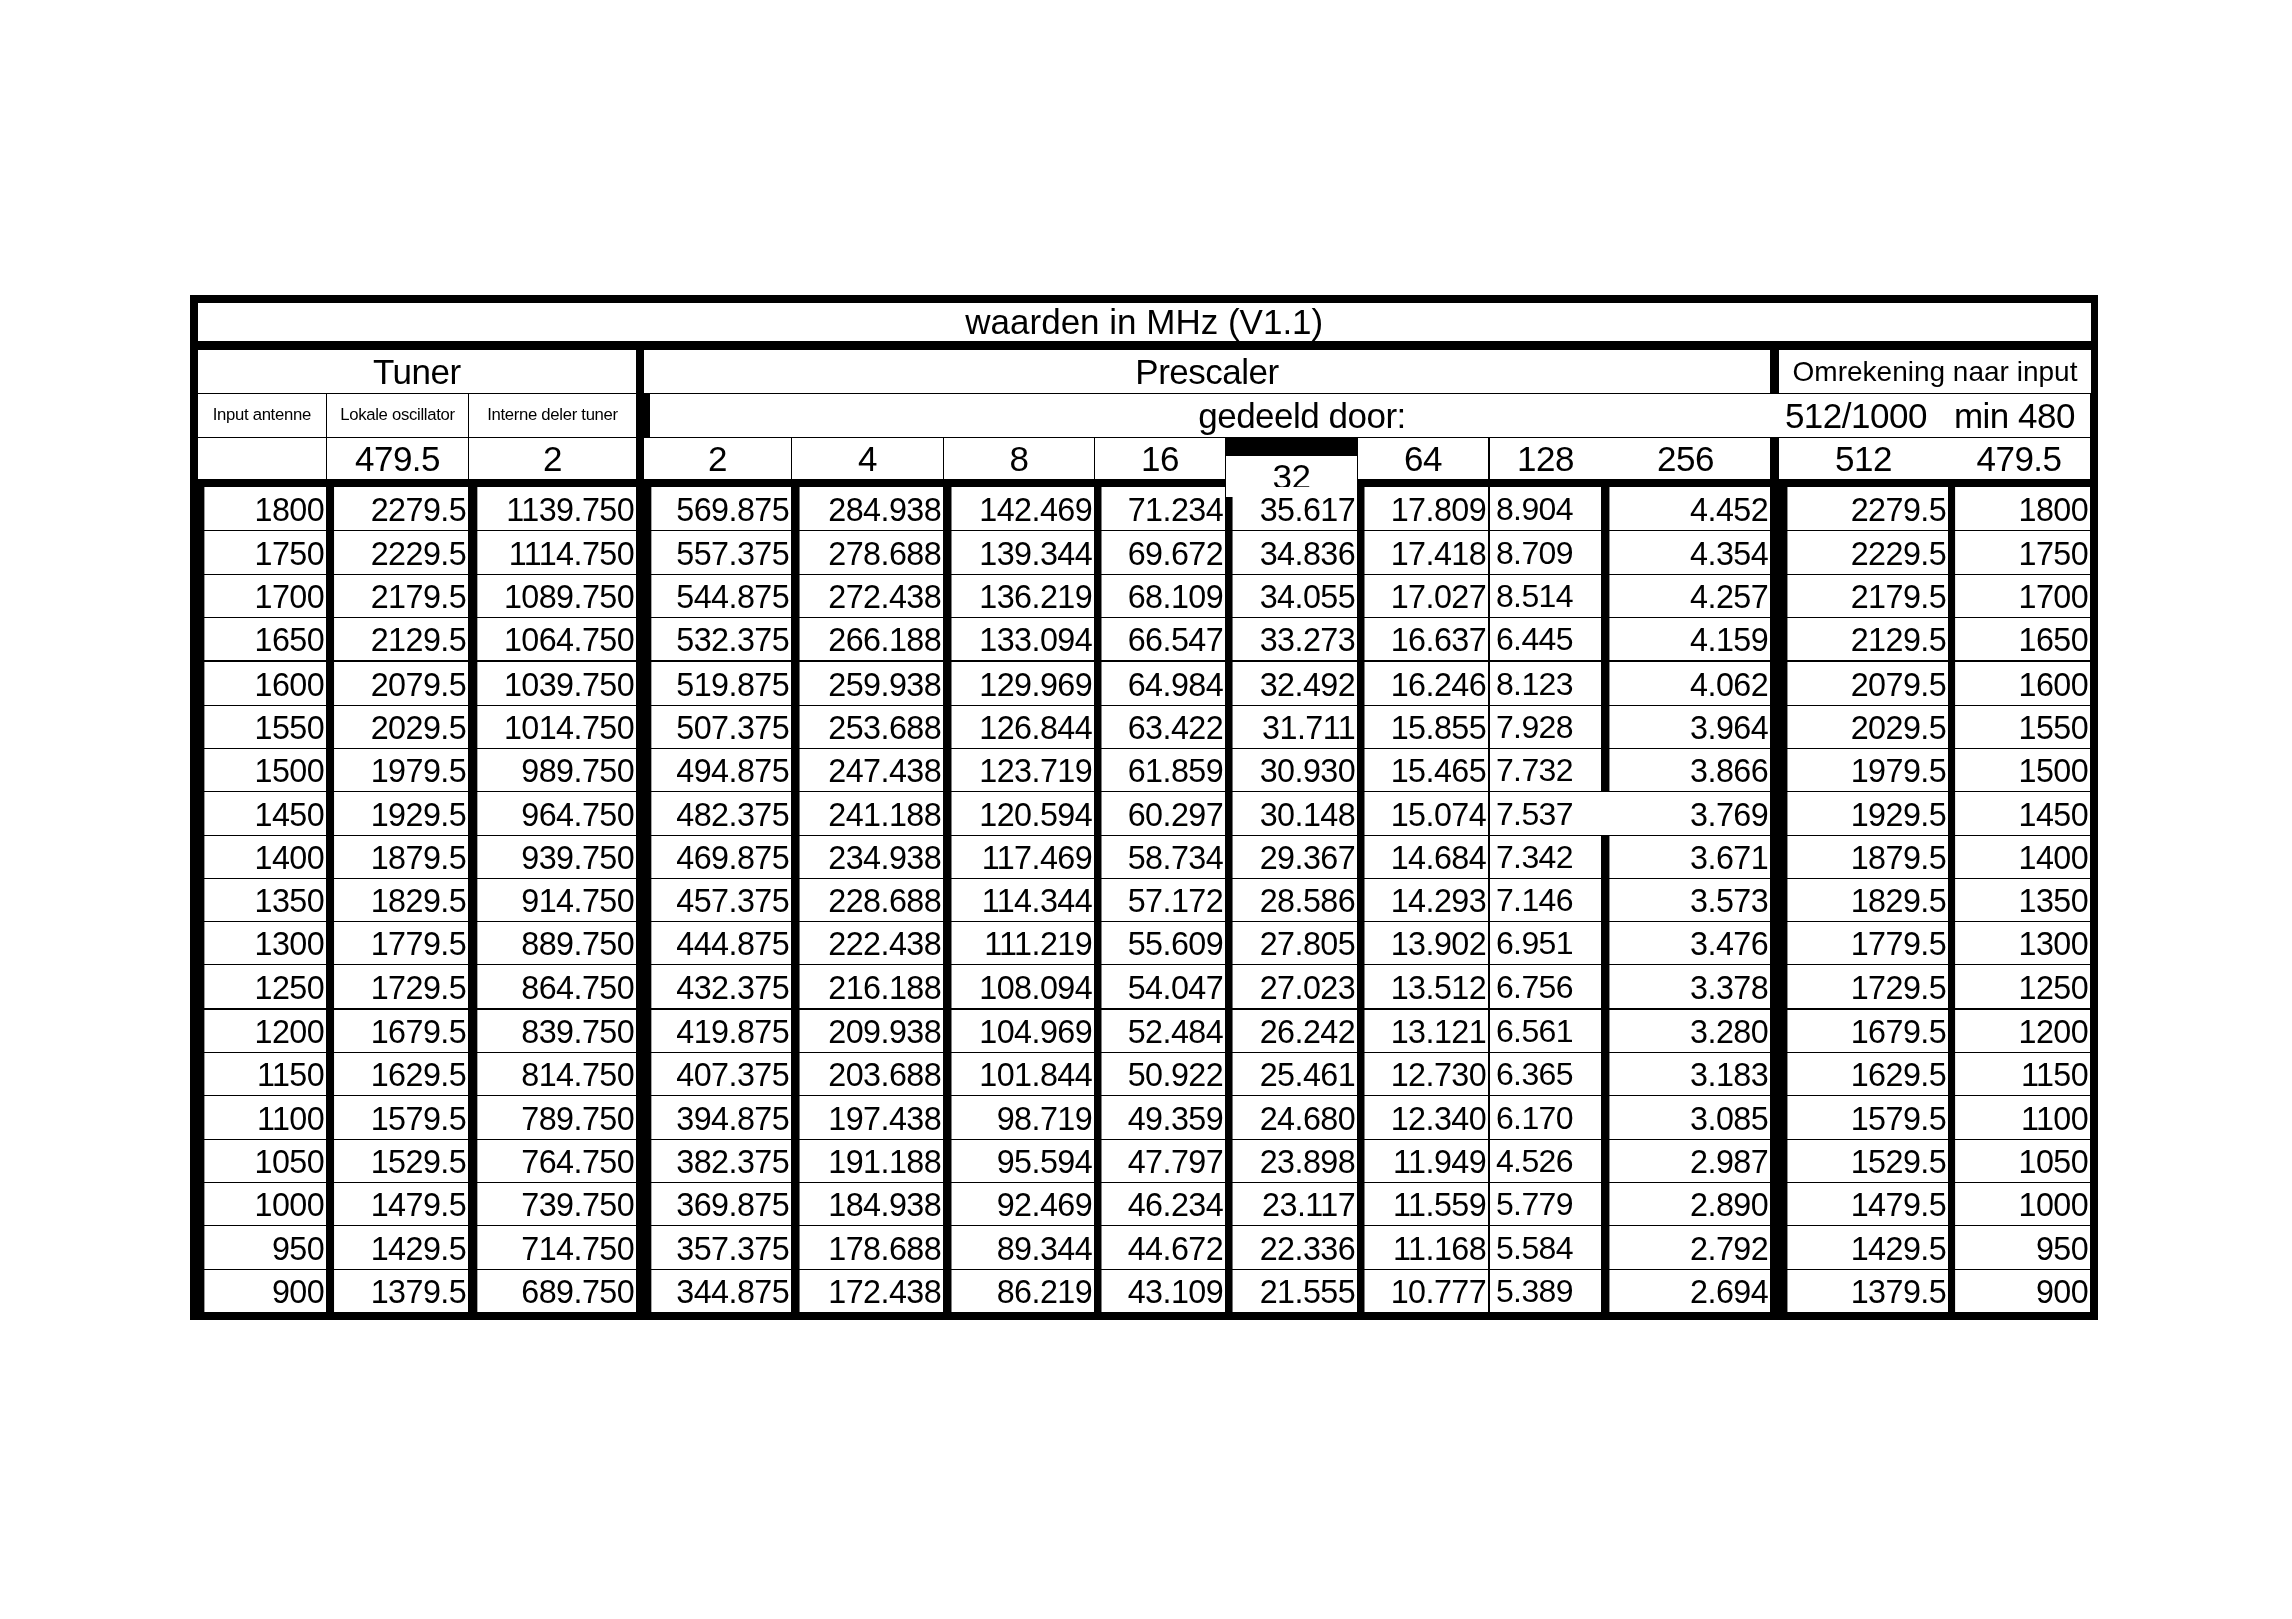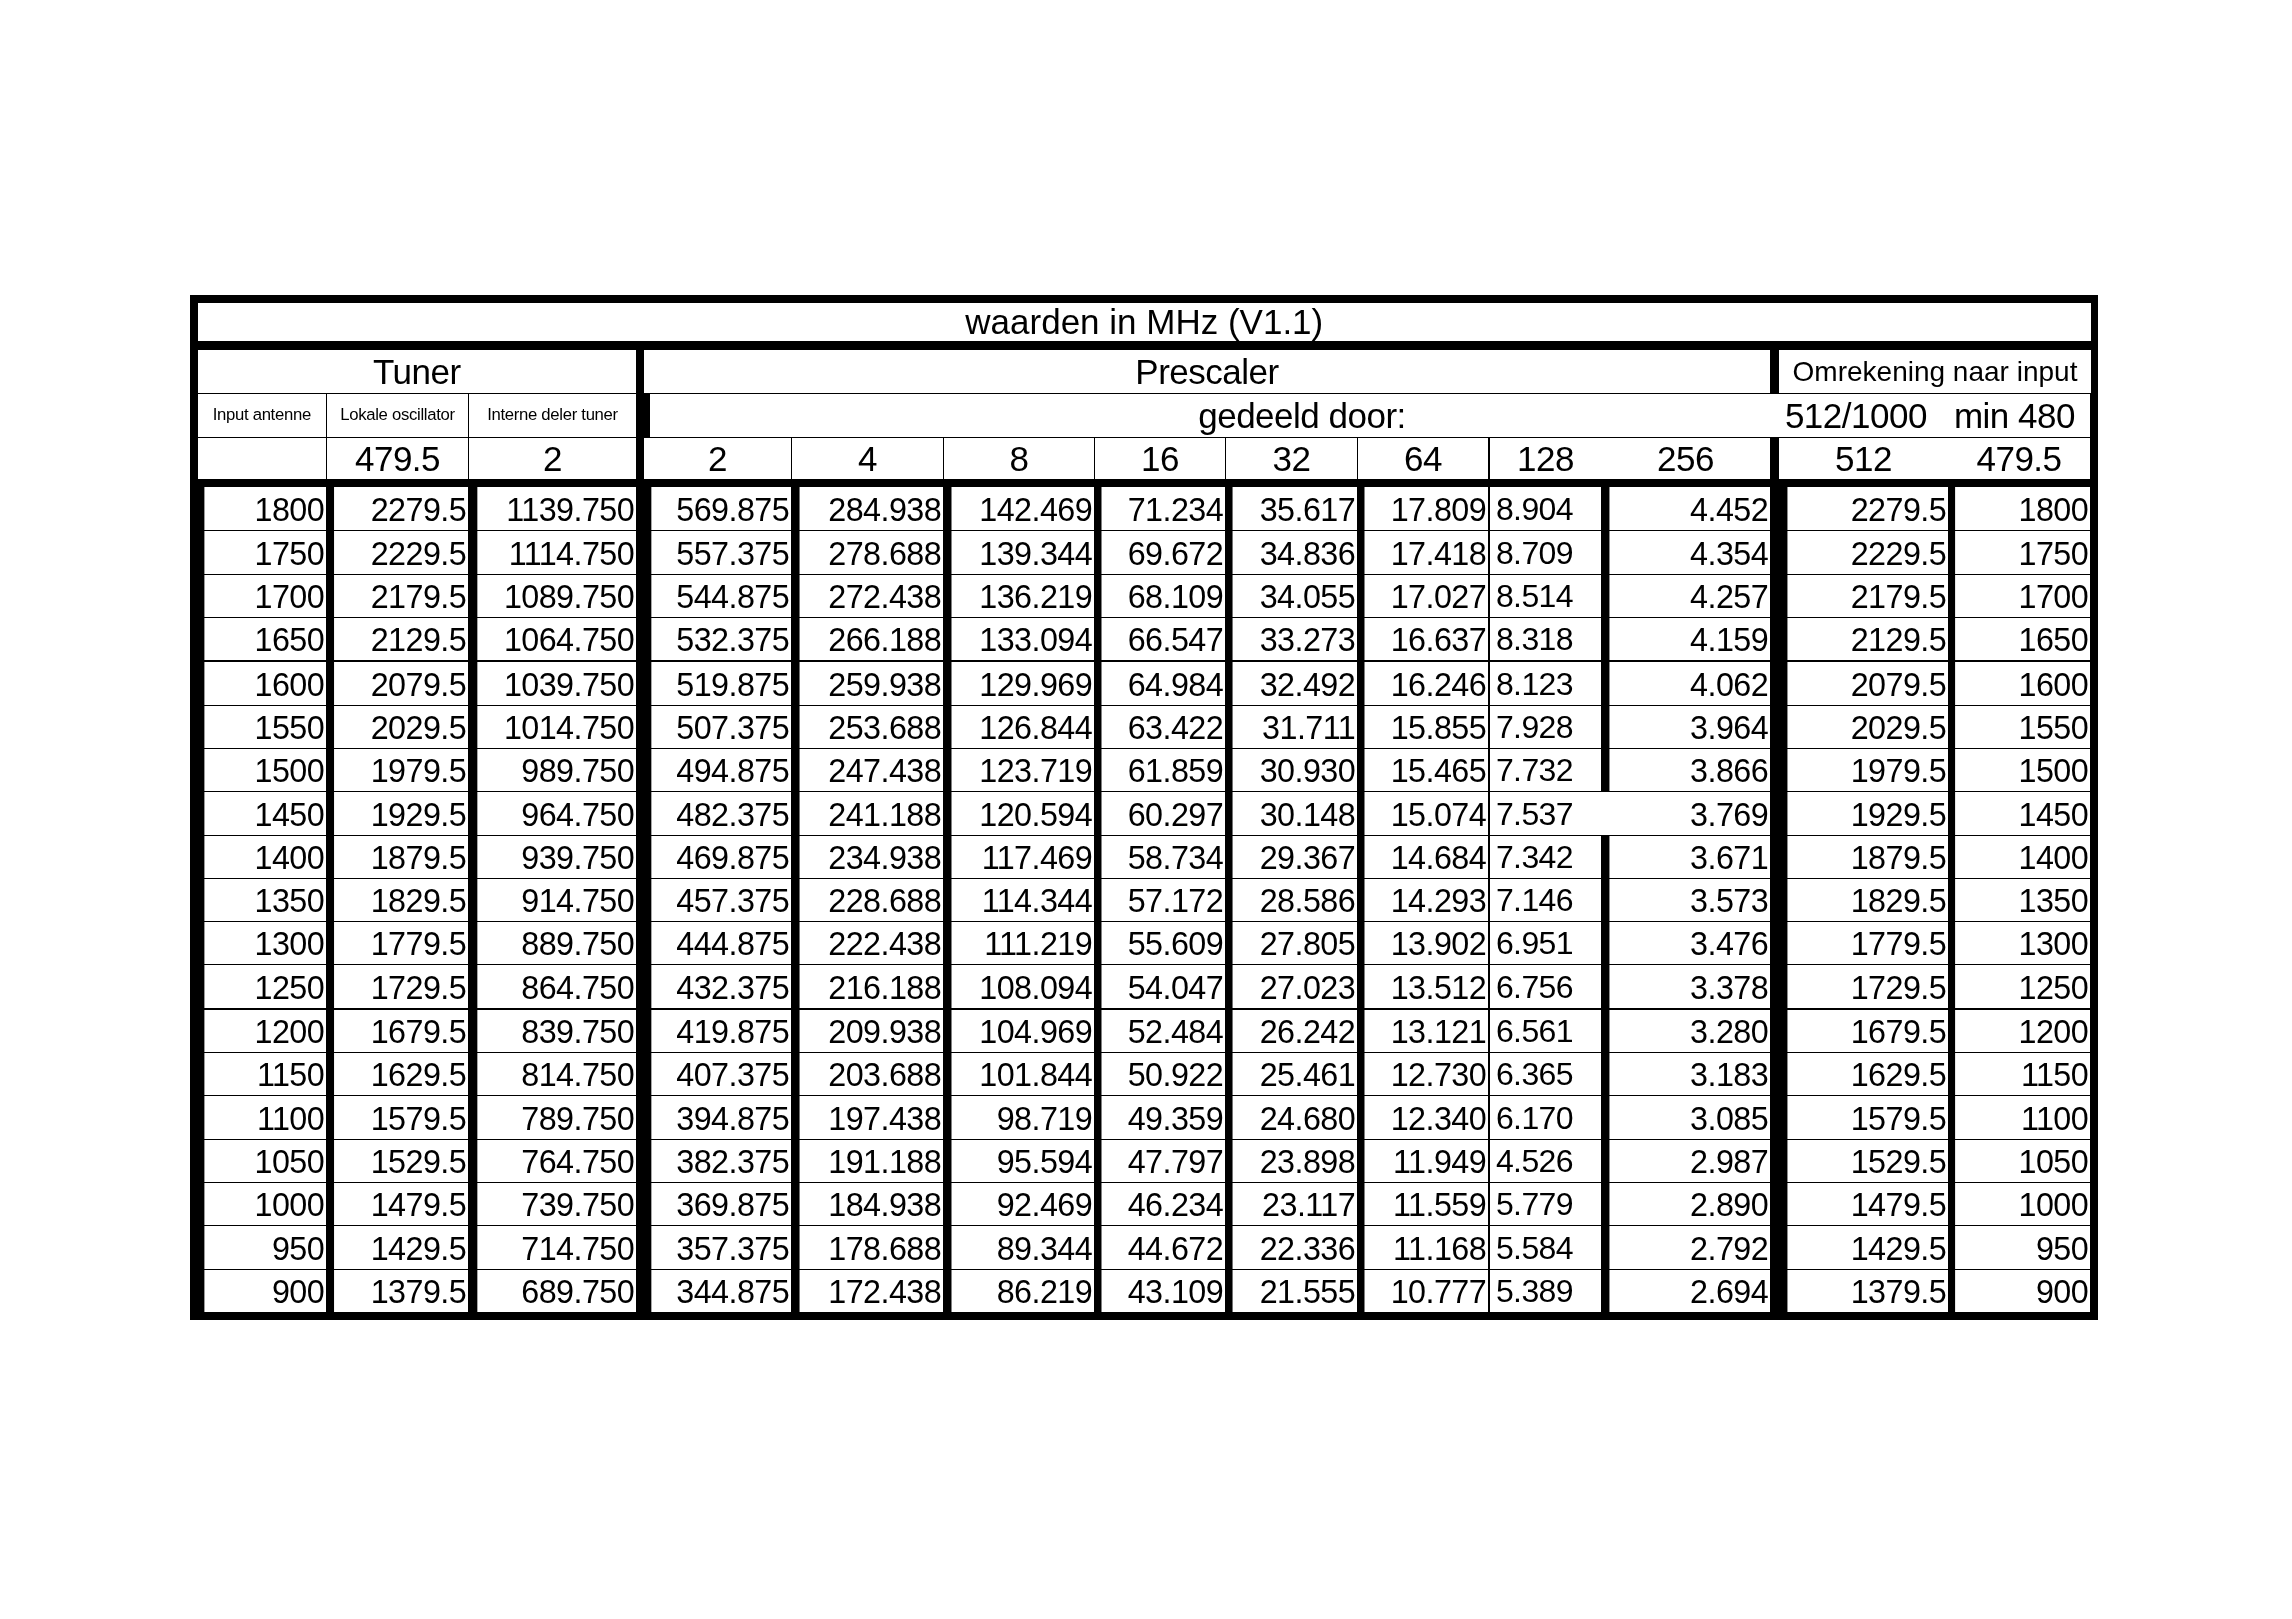--- a/index.html
+++ b/index.html
@@ -67,21 +67,21 @@
     </div>
     <div class="cell c big" style="left: 602px; top: 143px; width: 151px; height: 41px;">
       <span>4</span>
     </div>
     <div class="cell c big" style="left: 754px; top: 143px; width: 150px; height: 41px;">
       <span>8</span>
     </div>
     <div class="cell c big" style="left: 905px; top: 143px; width: 130px; height: 41px;">
       <span>16</span>
     </div>
-    <div class="cell c big" style="left: 1036px; top: 143px; width: 131px; height: 41px; text-align: right;">
+    <div class="cell c big" style="left: 1036px; top: 161px; width: 131px; height: 41px; text-align: right;">
       <span>32</span>
     </div>
     <div class="cell c big" style="left: 1168px; top: 143px; width: 130px; height: 41px;">
       <span>64</span>
     </div>
     <div class="cell c big" style="left: 1300px; top: 143px; width: 111px; height: 41px;">
       <span>128</span>
     </div>
     <div class="cell c big" style="left: 1411px; top: 143px; width: 169px; height: 41px;">
       <span>256</span>
@@ -230,21 +230,21 @@
     <div class="cell r num" style="left: 905px; top: 323px; width: 130px; height: 42px;">
       <span>66.547</span>
     </div>
     <div class="cell r num" style="left: 1036px; top: 323px; width: 131px; height: 42px;">
       <span>33.273</span>
     </div>
     <div class="cell r num" style="left: 1168px; top: 323px; width: 130px; height: 42px;">
       <span>16.637</span>
     </div>
     <div class="cell l numL" style="left: 1300px; top: 323px; width: 111px; height: 42px;">
-      <span>8.318</span>
+      <span>6.445</span>
     </div>
     <div class="cell r num" style="left: 1411px; top: 323px; width: 169px; height: 42px;">
       <span>4.159</span>
     </div>
     <div class="cell r num" style="left: 1589px; top: 323px; width: 169px; height: 42px;">
       <span>2129.5</span>
     </div>
     <div class="cell r num" style="left: 1758px; top: 323px; width: 142px; height: 42px;">
       <span>1650</span>
     </div>

